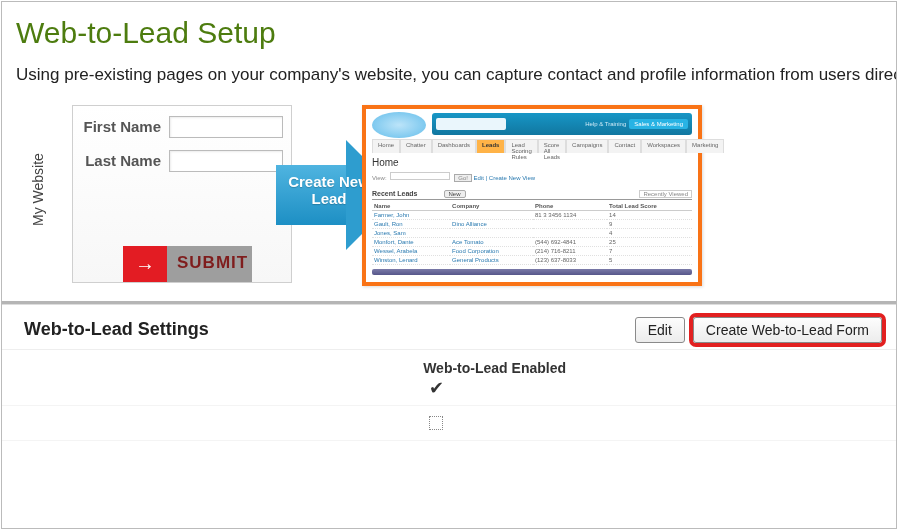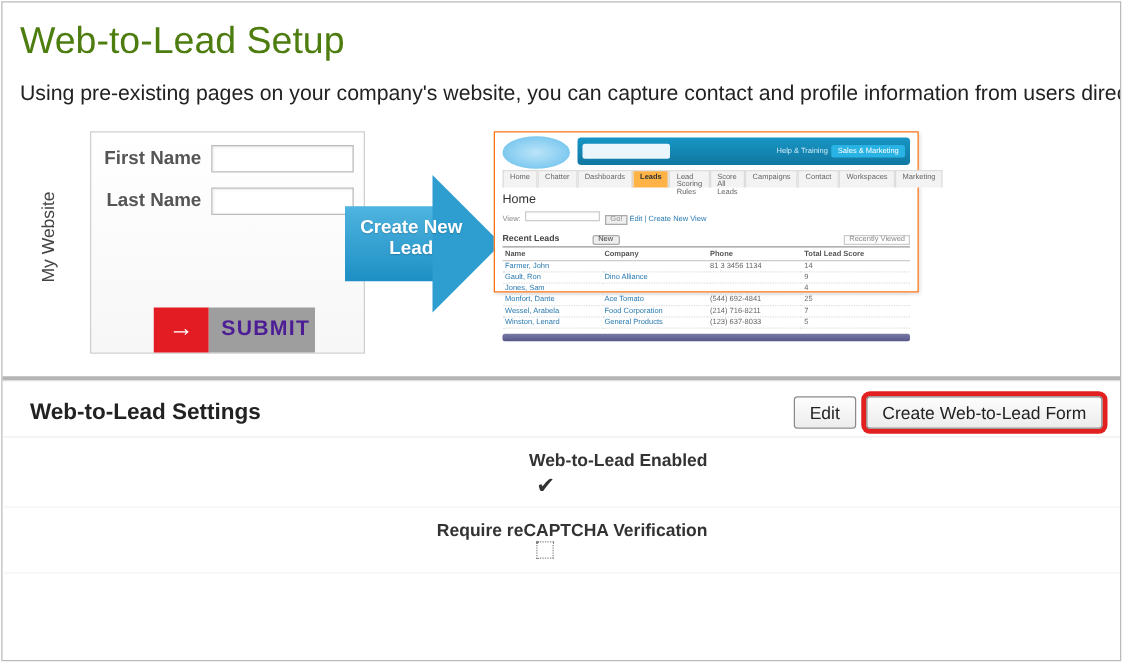--- a/index.html
+++ b/index.html
@@ -61,21 +61,21 @@
     flex:1; height:22px; border:1px solid #bbb; background:#fff;
     box-shadow: inset 1px 1px 2px rgba(0,0,0,0.08);
   }
   .submitbar { position:absolute; bottom:0; left:50px; display:flex; }
   .sub-arrow {
     width:44px; height:36px; background:#e31c23;
     display:flex; align-items:center; justify-content:center;
     color:#fff; font-size:20px;
   }
   .sub-text {
-    height:36px; background:#9e9e9e; color:#4c1d95;
+    height:36px; background:#9e9e9e; color:#7f1d1d;
     font-size:17px; font-weight:bold; letter-spacing:1px;
     padding:7px 2px 0 10px; width:85px; overflow:hidden;
   }
   
   .bigarrow { position:absolute; left:246px; top:35px; width:130px; height:110px; }
   .bigarrow .shaft {
     position:absolute; left:0; top:25px; width:75px; height:60px;
     background: linear-gradient(#4fb4e0,#1d8fc4);
   }
   .bigarrow .head {
@@ -84,22 +84,22 @@
     border-bottom:55px solid transparent;
     border-left:55px solid #2e9dcf;
   }
   .bigarrow .txt {
     position:absolute; left:8px; top:33px; width:90px;
     color:#fff; font-size:15px; font-weight:bold; line-height:1.15;
     text-shadow:0 1px 1px rgba(0,0,0,0.2); text-align:center;
   }
   
   .sfpanel {
-    position:absolute; left:365px; top:0; width:340px; height:129px;
-    border:1px solid #f97316; box-shadow:1px 1px 3px rgba(0,0,0,0.15);
+    position:absolute; left:332px; top:0; width:340px; height:181px;
+    border:4px solid #f97316; box-shadow:1px 1px 3px rgba(0,0,0,0.15);
     background:#fff; font-size:6px; color:#666;
   }
   .sf-logo {
     position:absolute; left:6px; top:3px; width:54px; height:26px;
     background: radial-gradient(ellipse at center,#bce4f9 0%,#7ec9ef 70%);
     border-radius:50%;
   }
   .sf-search {
     position:absolute; left:66px; top:4px; right:6px; height:22px;
     background: linear-gradient(#1796c6,#1177a0);
@@ -292,18 +292,17 @@
       <div class="settings-title">Web-to-Lead Settings</div>
       <button class="btn">Edit</button>
       <button class="btn highlight-ring">Create Web-to-Lead Form</button>
     </div>
     <div class="settings-body">
       <div class="srow">
         <div class="scell-label">Web-to-Lead Enabled</div>
         <div class="scell-val"><span class="check">✔</span></div>
       </div>
       <div class="srow">
-        <div class="scell-label">Require reCAPTCHA Verification</div>
         <div class="scell-val"><span class="dotbox"></span></div>
       </div>
     </div>
   </div>
 </div>
 
 </body></html>

